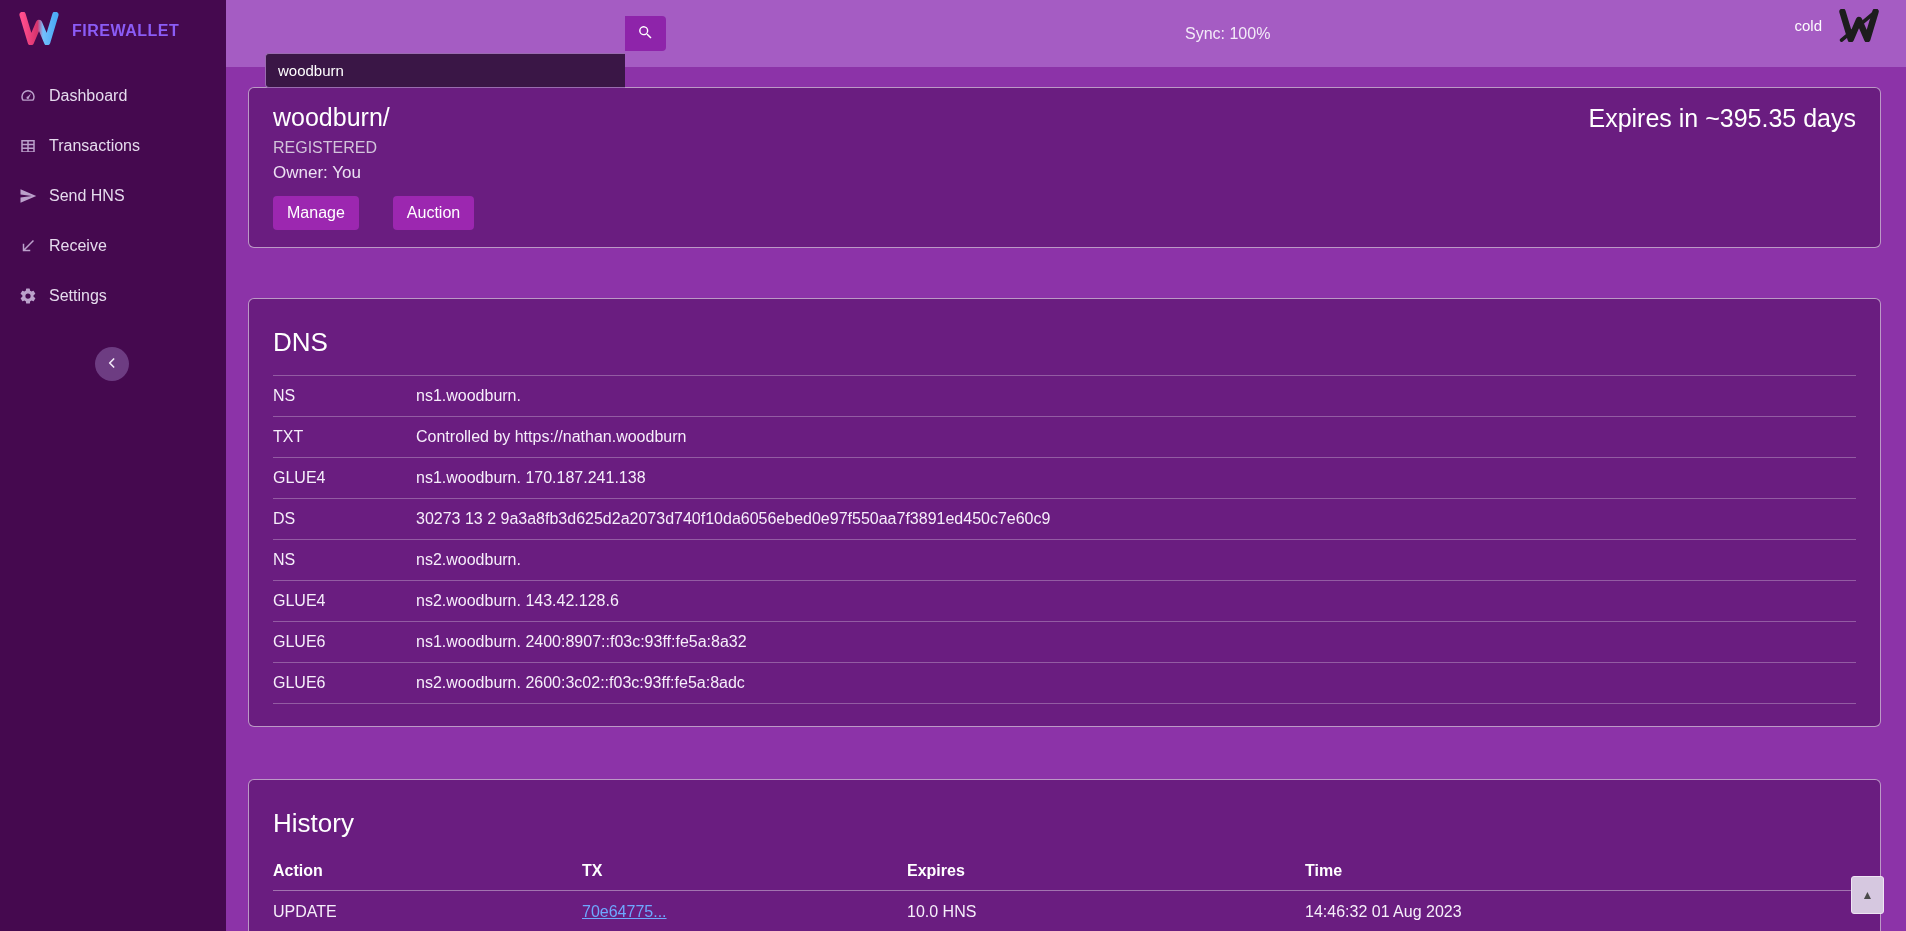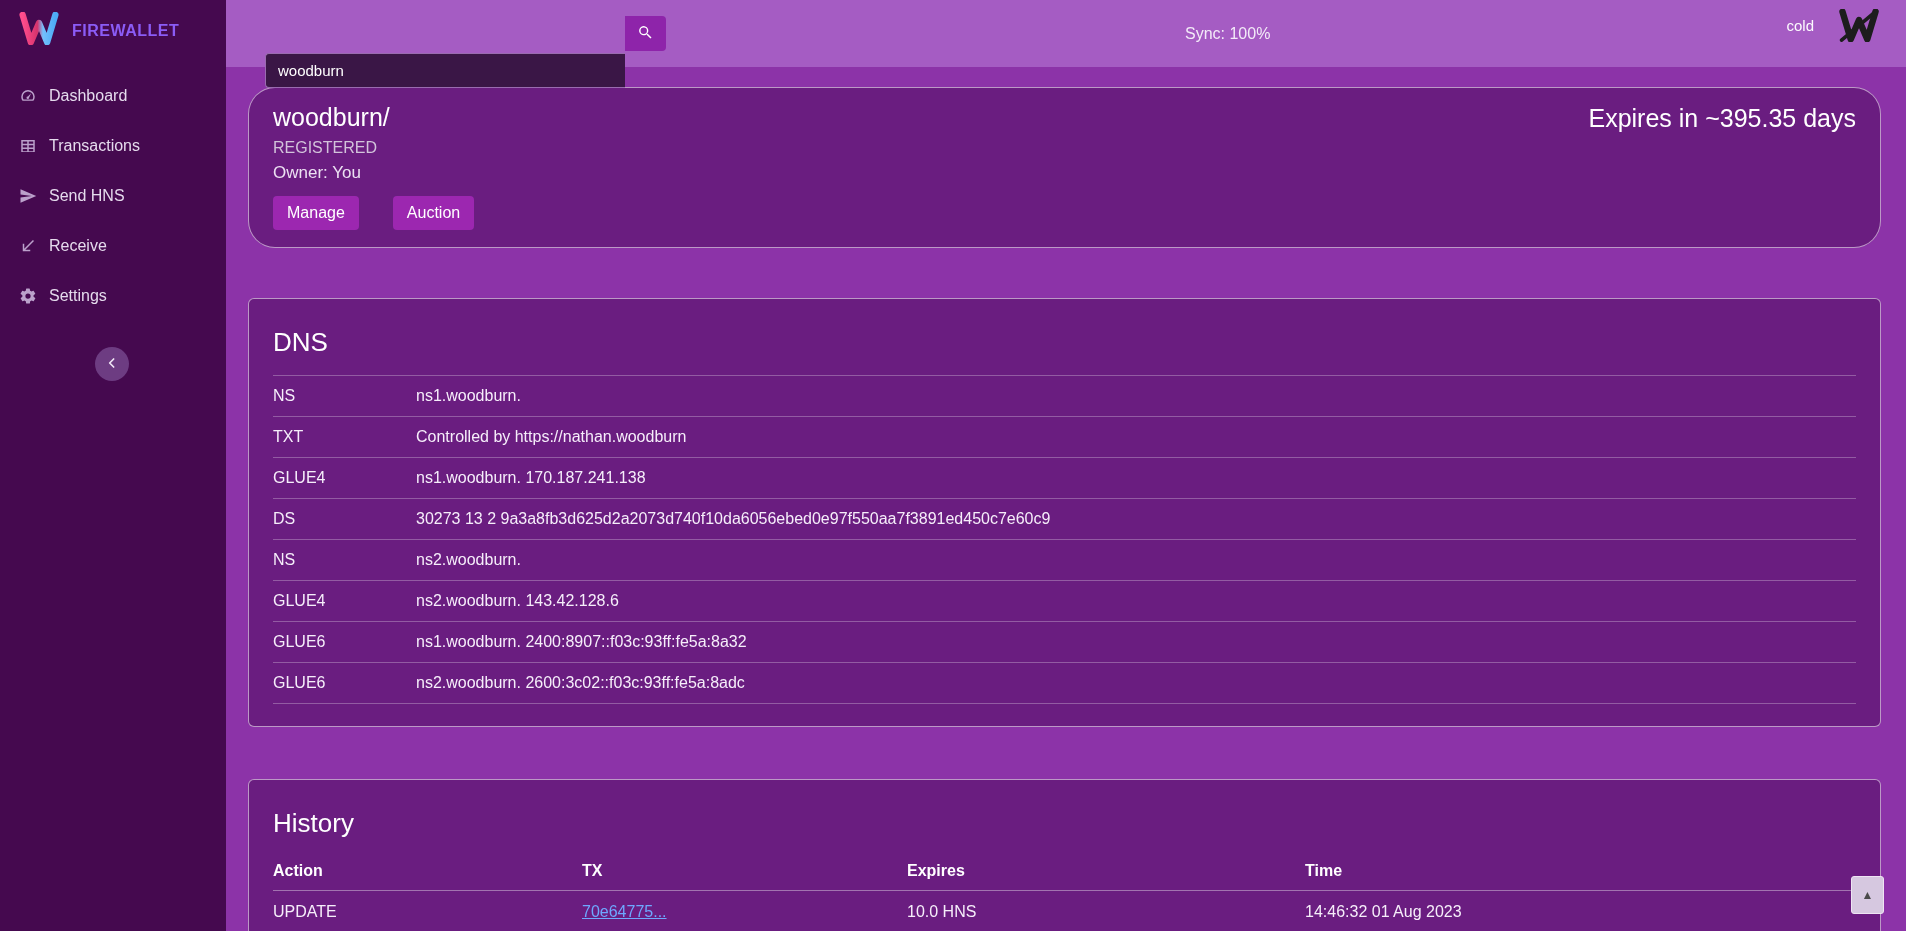--- a/index.html
+++ b/index.html
@@ -59,35 +59,35 @@
     display: flex; align-items: center; justify-content: center; padding: 0;
   }
   .search-btn svg { width: 17px; height: 17px; }
   .sync {
     position: absolute; left: 959px; top: 0; height: 67px;
     display: flex; align-items: center;
     font-size: 16px; color: #f3ebf8;
   }
   .wallet {
     position: absolute; right: 26px; top: 0; height: 51px;
-    display: flex; align-items: center; gap: 24px;
+    display: flex; align-items: center; gap: 16px;
   }
   .wallet-label { font-size: 15px; color: #fdfbfe; }
   .wallet-icon { width: 42px; height: 33px; cursor: pointer; }
   .wallet-icon svg { width: 100%; height: 100%; display: block; }
 
   
   .main { position: absolute; left: 226px; top: 67px; right: 0; bottom: 0; }
   .card {
     position: absolute; left: 22px; width: 1633px;
     background: #6a1d80;
     border: 1px solid rgba(255,255,255,.55);
     border-radius: 6px;
   }
-  .card-domain { top: 20px; height: 161px; padding: 14px 24px; border-radius: 27px; }
+  .card-domain { top: 20px; height: 161px; padding: 14px 24px; }
   .domain-name { font-size: 25px; font-weight: 400; margin: 0; line-height: 30px; }
   .domain-status { font-size: 16px; color: #d2c3da; margin-top: 7px; }
   .domain-owner { font-size: 17px; color: #ece1f2; margin-top: 6px; }
   .domain-buttons { margin-top: 13px; display: flex; gap: 34px; }
   .btn {
     background: #9c27b0; color: #fff; border: none; border-radius: 4px;
     font-size: 16px; padding: 8px 14px; cursor: pointer;
     font-family: "Liberation Sans", sans-serif;
   }
   .expiry {

